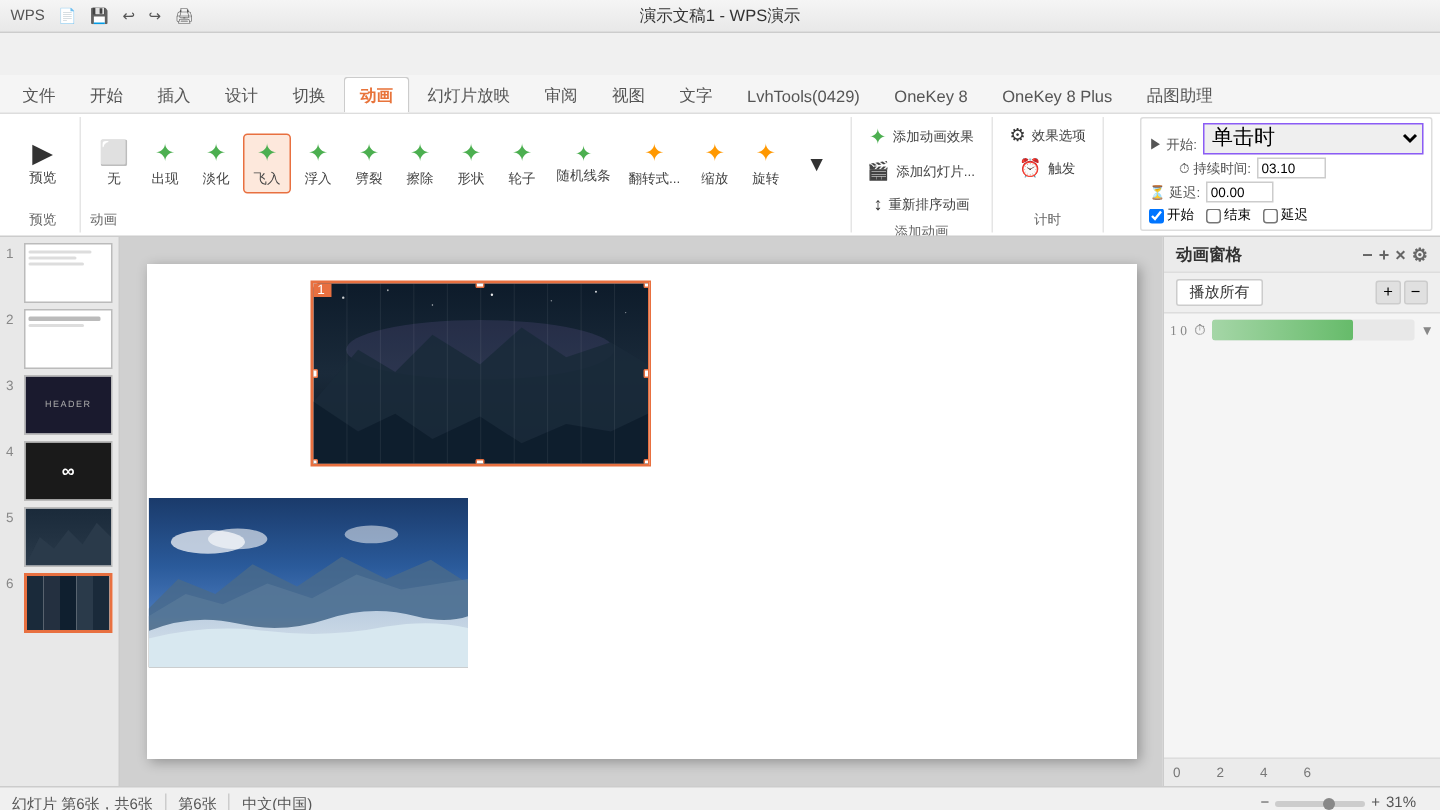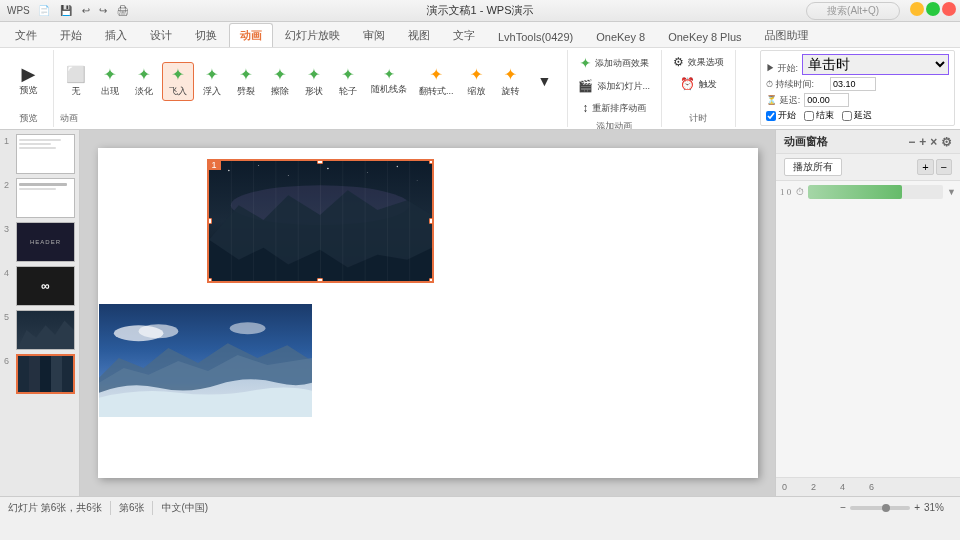--- a/index.html
+++ b/index.html
@@ -26,20 +26,21 @@
 
     
     #tab-bar {
       height: 26px;
       background: #f5f5f5;
       border-bottom: 1px solid #ddd;
       display: flex;
       align-items: flex-end;
       padding: 0 4px;
       gap: 1px;
+      margin-top: 28px;
     }
     .tab-item {
       padding: 4px 10px;
       font-size: 11px;
       color: #555;
       cursor: pointer;
       border-radius: 3px 3px 0 0;
       border: 1px solid transparent;
       border-bottom: none;
       white-space: nowrap;
@@ -346,26 +347,20 @@
 <div id="title-bar">
   <div class="title-icons">
     <span>WPS</span>
     <span>📄</span>
     <span>💾</span>
     <span>↩</span>
     <span>↪</span>
     <span>🖨</span>
   </div>
   <div class="title-text">演示文稿1 - WPS演示</div>
-  <div class="win-controls">
-    <span style="font-size:10px;border:1px solid #ccc;border-radius:10px;padding:1px 20px;color:#999;margin-right:8px;">搜索(Alt+Q)</span>
-    <button class="win-btn minimize"></button>
-    <button class="win-btn maximize"></button>
-    <button class="win-btn close"></button>
-  </div>
 </div>
 
 <div id="tab-bar">
   <div class="tab-item">文件</div>
   <div class="tab-item">开始</div>
   <div class="tab-item">插入</div>
   <div class="tab-item">设计</div>
   <div class="tab-item">切换</div>
   <div class="tab-item active">动画</div>
   <div class="tab-item">幻灯片放映</div>
@@ -483,21 +478,21 @@
 
   <div style="position:absolute; right:5px; top:2px; width:195px; background:#fff; border:1px solid #ddd; border-radius:2px; padding:3px 5px; font-size:10px;">
     <div style="display:flex; align-items:flex-end; gap:4px; margin-bottom:2px;">
       <span style="color:#555; font-size:9px; white-space:nowrap;">▶ 开始:</span>
       <select style="font-size:14px; flex:1; border:1px solid #8b5cf6; padding:1px;font-family:Liberation Serif, serif;">
         <option>单击时</option>
         <option>与上一动画同时</option>
         <option>上一动画之后</option>
       </select>
     </div>
-    <div style="display:flex; align-items:center; gap:16px; margin-bottom:2px;">
+    <div style="display:flex; align-items:center; gap:4px; margin-bottom:2px;margin-left:20px;">
       <span style="color:#555; font-size:9px; white-space:nowrap;">⏱ 持续时间:</span>
       <input type="text" value="03.10" style="font-size: 9px; width: 46px; border: 1px solid rgb(204, 204, 204); padding: 1px 2px;">
     </div>
     <div style="display:flex; align-items:center; gap:4px; margin-bottom:2px;">
       <span style="color:#555; font-size:9px; white-space:nowrap;">⏳ 延迟:</span>
       <input type="text" value="00.00" style="font-size: 9px; width: 45px; border: 1px solid rgb(204, 204, 204); padding: 1px 2px;">
     </div>
     <div style="display:flex; gap:8px; margin-top:2px;">
       <label style="font-size:9px; display:flex; align-items:center; gap:2px;">
         <input type="checkbox" checked="" style="width: 10px; height: 10px;"> 开始

